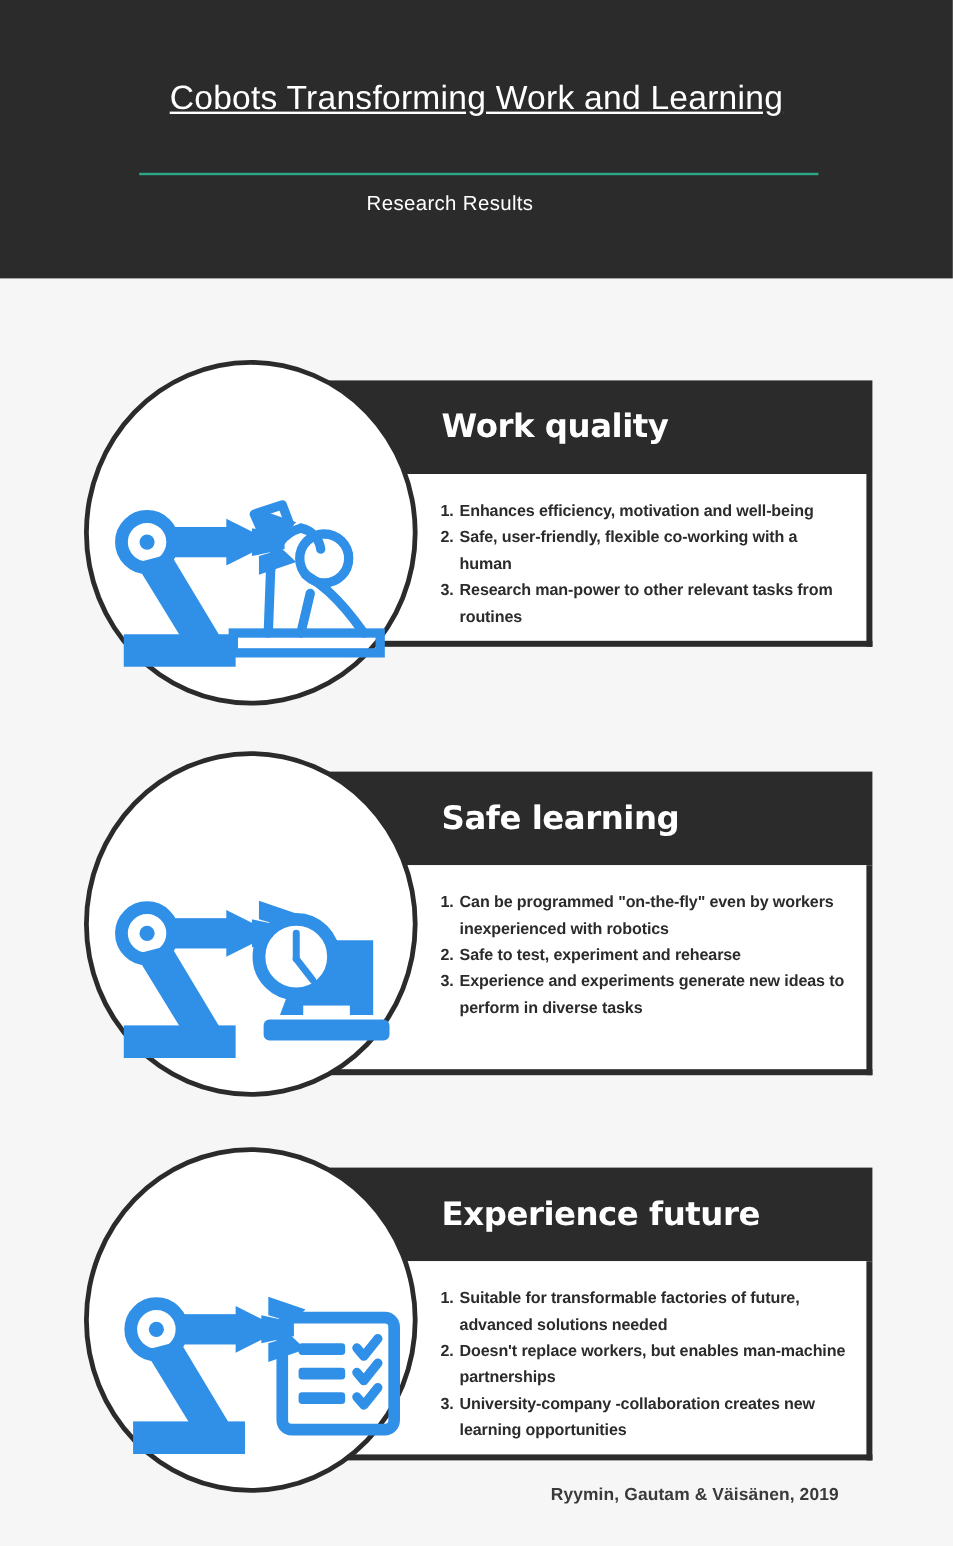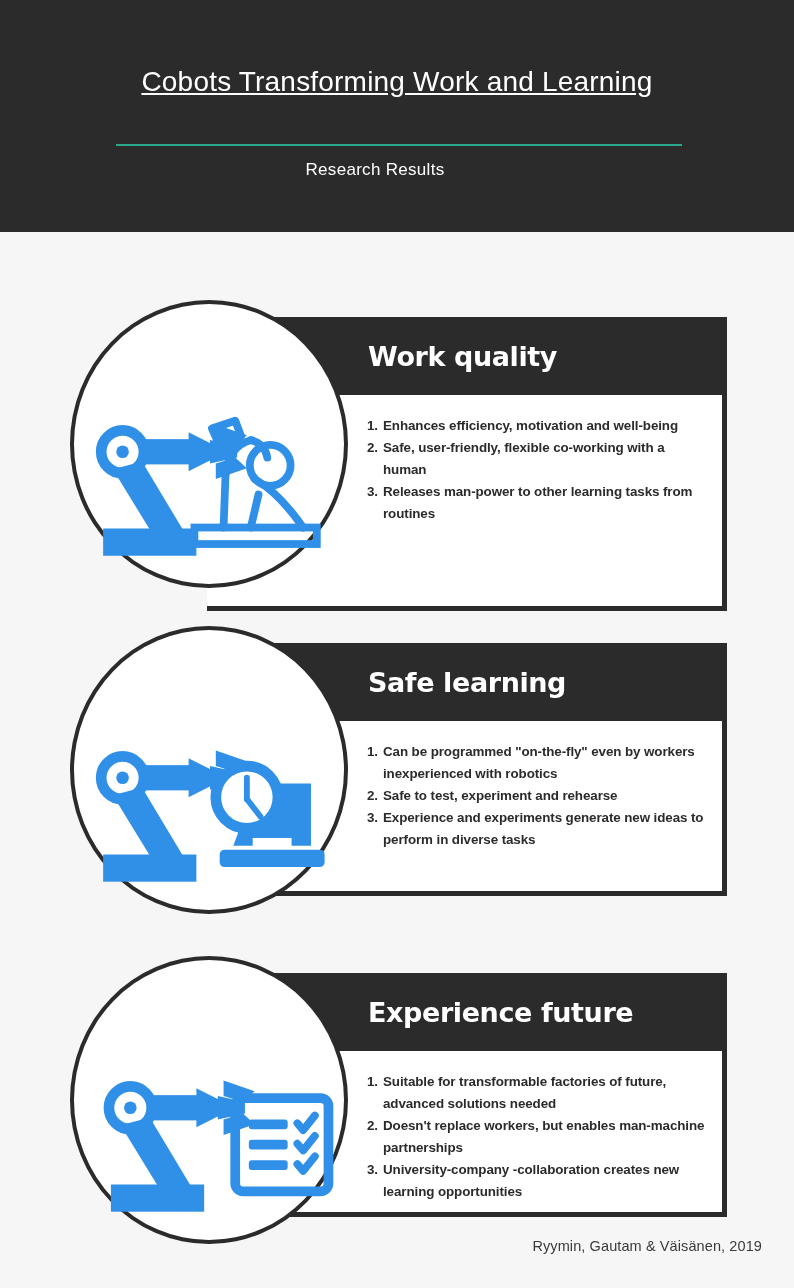--- a/index.html
+++ b/index.html
@@ -92,21 +92,21 @@
 
   .card-body {
     position: absolute;
     left: 0;
     top: 95px;
     width: 520px;
     background: #ffffff;
     border-right: 5px solid #2b2b2b;
     border-bottom: 5px solid #2b2b2b;
   }
-  .card-1 .card-body { height: 216px; }
+  .card-1 .card-body { height: 144px; }
   .card-2 .card-body { height: 175px; }
   .card-3 .card-body { height: 166px; }
 
   .card-list {
     position: absolute;
     left: 160px;
     top: 20px;
     right: 14px;
     list-style: none;
     counter-reset: itm;
@@ -147,25 +147,25 @@
     left: 0; top: 0;
     width: 100%; height: 100%;
   }
 
   
   .footer-credit {
     position: absolute;
     top: 1238px;
     left: 0;
     width: 794px;
-    padding-right: 32px;
+    padding-right: 95px;
     text-align: right;
     color: #3a3a3a;
     font-size: 14.5px;
-    font-weight: 400;
+    font-weight: 700;
     letter-spacing: 0.1px;
   }
 </style>
 </head>
 <body>
 
 <div class="header">
   <div class="header-title">Cobots Transforming Work and Learning</div>
   <div class="header-rule"></div>
   <div class="header-subtitle">Research Results</div>
@@ -173,21 +173,21 @@
 
 <div class="card card-1">
   <div class="card-panel">
     <div class="card-head">
       <div class="card-head-text">Work quality</div>
     </div>
     <div class="card-body">
       <ul class="card-list">
         <li>Enhances efficiency, motivation and well-being</li>
         <li>Safe, user-friendly, flexible co-working with a human</li>
-        <li>Releases man-power to other learning tasks from routines</li>
+        <li>Research man-power to other relevant tasks from routines</li>
       </ul>
     </div>
   </div>
   <div class="circle">
     <svg class="circle-icons" viewBox="0 0 278 288">
 
       <circle cx="50" cy="152" r="22" fill="none" stroke="#3090e8" stroke-width="11"></circle>
       <circle cx="50" cy="152" r="6.5" fill="#3090e8"></circle>
 
       <rect x="72" y="139" width="52" height="26" fill="#3090e8"></rect>

